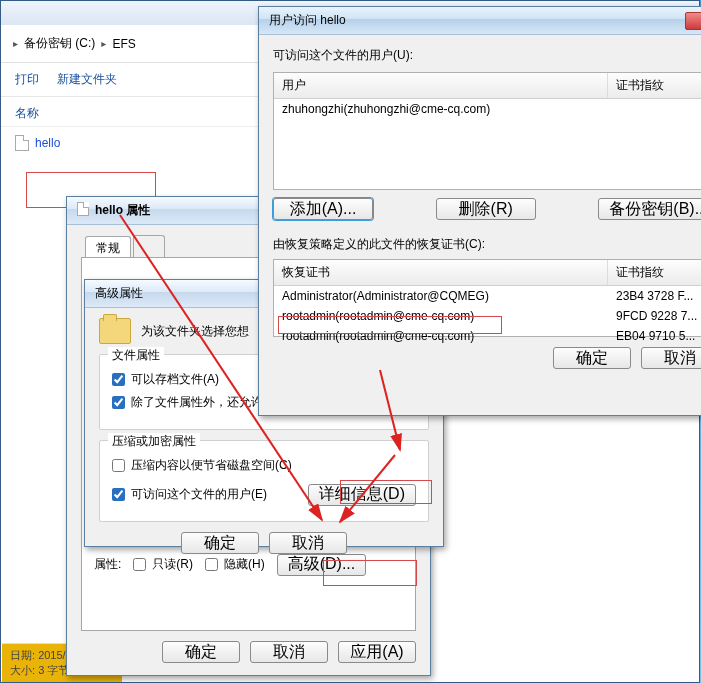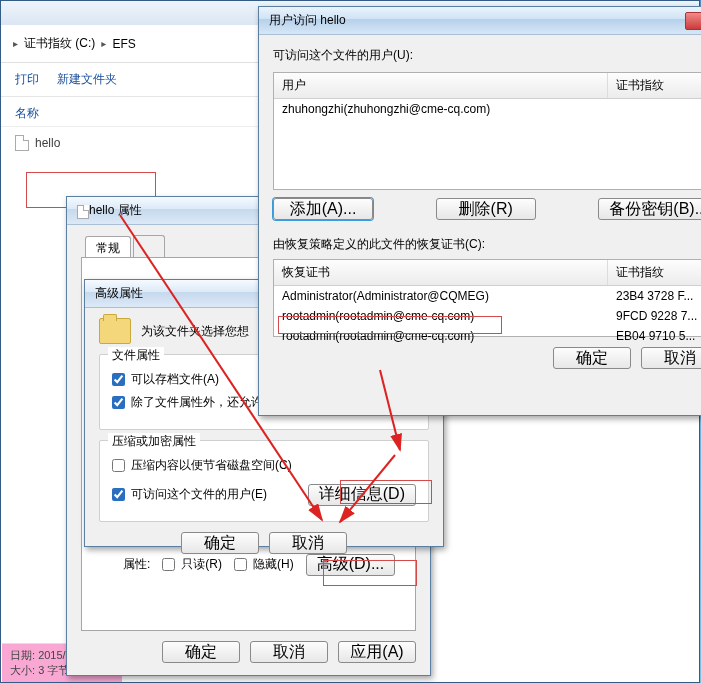--- a/index.html
+++ b/index.html
@@ -27,27 +27,27 @@
   .bc-arrow { color:#555; font-size:10px; }
   .toolbar {
     display:flex; gap:18px; padding:8px 14px;
     border-bottom:1px solid #e6e6e6; color:#1a4f9c;
   }
   .col-hdr { padding:8px 14px 4px; color:#1a4f9c; border-bottom:1px solid #eee; }
   .filelist { padding:6px 10px; }
   .file-row { display:flex; align-items:center; gap:6px; padding:2px 4px; }
   .file-ico { width:14px; height:16px; border:1px solid #aaa; background:#fff; position:relative; }
   .file-ico::after { content:""; position:absolute; right:-1px; top:-1px; width:5px; height:5px; background:#fff; border-left:1px solid #aaa; border-bottom:1px solid #aaa; }
-  .file-name { color:#404040; }
+  .file-name { color:#1d4ed8; }
   .sel-box { border:1px solid #d24a4a; width:130px; height:36px; position:absolute; left:25px; top:171px; pointer-events:none; }
   .statusbar {
     position:absolute; left:1px; bottom:0; width:120px;
     border-top:1px solid #d8e2ec;
     font-size:11px; color:#444; padding:4px 8px;
-    background:#f9a8d4;
+    background:#eab308;
   }
 
   
   .dlg {
     position:absolute; background:#f0f0f0;
     border:1px solid #5a7fa0;
     box-shadow:2px 3px 6px rgba(0,0,0,.35);
   }
   .dlg-title {
     height:28px; display:flex; align-items:center; justify-content:space-between;
@@ -111,21 +111,21 @@
 </style>
 </head>
 <body>
 
 <div class="desktop-bg"></div>
 
 <div class="explorer">
   <div class="explorer-hdr"></div>
   <div class="breadcrumb">
     <span class="bc-arrow">▸</span>
-    <span>证书指纹 (C:)</span>
+    <span>备份密钥 (C:)</span>
     <span class="bc-arrow">▸</span>
     <span>EFS</span>
   </div>
   <div class="toolbar">
     <span>打印</span>
     <span>新建文件夹</span>
   </div>
   <div class="col-hdr">名称</div>
   <div class="filelist">
     <div class="file-row">
@@ -135,33 +135,33 @@
   </div>
   <div class="sel-box"></div>
   <div class="statusbar">
     <div><span>日期:</span> <span>2015/</span></div>
     <div><span>大小:</span> <span>3 字节</span></div>
   </div>
 </div>
 
 <div class="dlg" style="left:66px; top:196px; width:365px; height:480px;">
   <div class="dlg-title">
-    <span style="display:flex;align-items:flex-end;gap:0;">
+    <span style="display:flex;align-items:flex-start;gap:6px;font-weight:bold;">
       <span class="file-ico" style="width:12px;height:14px"></span>
       <span>hello 属性</span>
     </span>
   </div>
   <div class="dlg-body" style="height:calc(100% - 28px); display:flex; flex-direction:column;">
     <div class="tab-strip">
       <div class="tab active">常规</div>
       <div class="tab">&nbsp;&nbsp;&nbsp;</div>
     </div>
     <div class="tab-pane" style="flex:1; position:relative;">
       <div style="height:280px"></div>
-      <div style="display:flex; align-items:center; gap:12px;margin-left:29px;">
+      <div style="display:flex; align-items:center; gap:12px;">
         <span>属性:</span>
         <label class="chk-row">
           <input type="checkbox" style="">
           <span>只读(R)</span>
         </label>
         <label class="chk-row">
           <input type="checkbox" style="">
           <span>隐藏(H)</span>
         </label>
         <span class="btn">高级(D)...</span>

